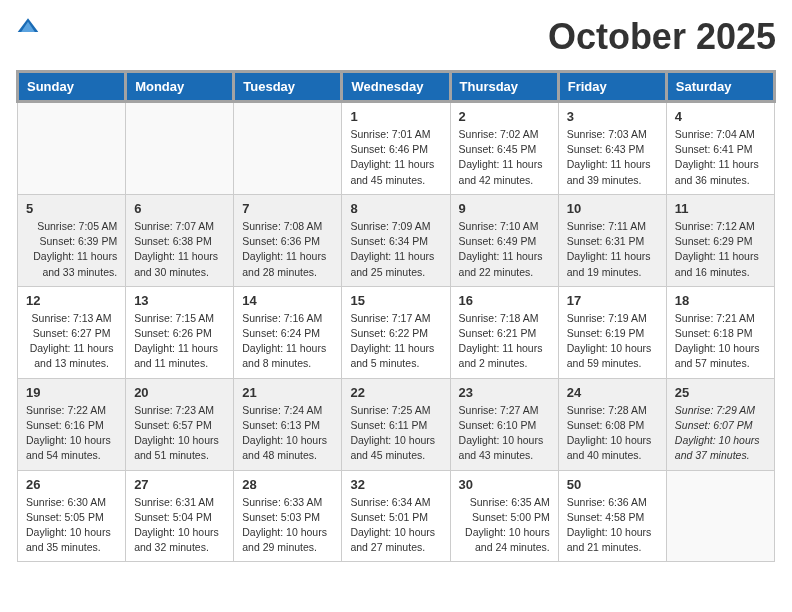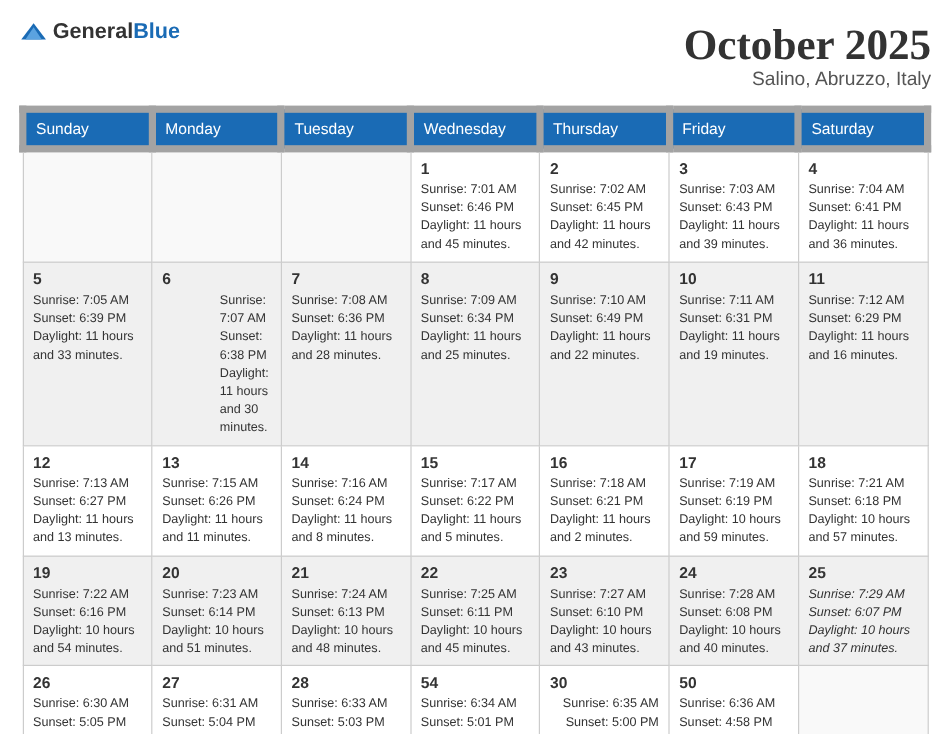--- a/index.html
+++ b/index.html
@@ -35,39 +35,38 @@
       width: 24px;
       height: 20px;
     }
     .title-block {
       text-align: right;
     }
     .month-title {
       font-size: 36px;
       font-weight: bold;
       color: #333;
-      font-family: Liberation Serif, serif;
     }
     .location-title {
       font-size: 16px;
       color: #555;
     }
     .calendar {
       width: 100%;
       border-collapse: collapse;
       border: 1px solid #ccc;
     }
     .calendar th {
       background-color: #1a6bb5;
       color: white;
       text-align: left;
       padding: 6px 8px;
       font-size: 13px;
-      font-weight: normal;
-      border: 6px solid #a3a3a3;
+      font-weight: bold;
+      border: 3px solid #a3a3a3;
     }
     .calendar td {
       vertical-align: top;
       padding: 6px 8px;
       border: 1px solid #ccc;
       width: calc(100% / 7);
       font-size: 11px;
       color: #333;
       height: 82px;
       background: #fff;
@@ -91,27 +90,23 @@
   </style>
 </head>
 <body>
 
 <div class="header">
   <div class="logo">
     <svg class="logo-icon" viewBox="0 0 28 22" xmlns="http://www.w3.org/2000/svg">
       <polygon points="14,2 26,18 2,18" fill="#1a6bb5"></polygon>
       <polygon points="14,6 22,18 6,18" fill="#5ba3e0"></polygon>
     </svg>
-    <span>
-      <span class="logo-text-general">General</span><span class="logo-text-blue">Blue</span>
-    </span>
   </div>
   <div class="title-block">
     <div class="month-title">October 2025</div>
-    <div class="location-title">Salino, Abruzzo, Italy</div>
   </div>
 </div>
 
 <table class="calendar">
   <thead>
     <tr>
     <th>Sunday</th>
         <th>Monday</th>
         <th>Tuesday</th>
         <th>Wednesday</th>
@@ -146,27 +141,27 @@
         <td>
           <div class="day-number">4</div>
           <div class="day-info" style="white-space: pre-line;">Sunrise: 7:04 AM
 Sunset: 6:41 PM
 Daylight: 11 hours and 36 minutes.</div>
         </td>
       </tr>
       <tr class="row-shaded">
         <td>
           <div class="day-number">5</div>
-          <div class="day-info" style="white-space: pre-line;">Sunrise: 7:05 AM
+          <div class="day-info" style="white-space: pre-line; text-align: right;">Sunrise: 7:05 AM
 Sunset: 6:39 PM
 Daylight: 11 hours and 33 minutes.</div>
         </td>
         <td>
           <div class="day-number">6</div>
-          <div class="day-info" style="white-space: pre-line; margin-left: 48px;">Sunrise: 7:07 AM
+          <div class="day-info" style="white-space: pre-line;">Sunrise: 7:07 AM
 Sunset: 6:38 PM
 Daylight: 11 hours and 30 minutes.</div>
         </td>
         <td>
           <div class="day-number">7</div>
           <div class="day-info" style="white-space: pre-line;">Sunrise: 7:08 AM
 Sunset: 6:36 PM
 Daylight: 11 hours and 28 minutes.</div>
         </td>
         <td>
@@ -190,21 +185,21 @@
         <td>
           <div class="day-number">11</div>
           <div class="day-info" style="white-space: pre-line;">Sunrise: 7:12 AM
 Sunset: 6:29 PM
 Daylight: 11 hours and 16 minutes.</div>
         </td>
       </tr>
       <tr>
         <td>
           <div class="day-number">12</div>
-          <div class="day-info" style="white-space: pre-line;">Sunrise: 7:13 AM
+          <div class="day-info" style="white-space: pre-line; text-align: center;">Sunrise: 7:13 AM
 Sunset: 6:27 PM
 Daylight: 11 hours and 13 minutes.</div>
         </td>
         <td>
           <div class="day-number">13</div>
           <div class="day-info" style="white-space: pre-line;">Sunrise: 7:15 AM
 Sunset: 6:26 PM
 Daylight: 11 hours and 11 minutes.</div>
         </td>
         <td>
@@ -241,21 +236,21 @@
       <tr class="row-shaded">
         <td>
           <div class="day-number">19</div>
           <div class="day-info" style="white-space: pre-line;">Sunrise: 7:22 AM
 Sunset: 6:16 PM
 Daylight: 10 hours and 54 minutes.</div>
         </td>
         <td>
           <div class="day-number">20</div>
           <div class="day-info" style="white-space: pre-line;">Sunrise: 7:23 AM
-Sunset: 6:14 PM
+Sunset: 6:57 PM
 Daylight: 10 hours and 51 minutes.</div>
         </td>
         <td>
           <div class="day-number">21</div>
           <div class="day-info" style="white-space: pre-line;">Sunrise: 7:24 AM
 Sunset: 6:13 PM
 Daylight: 10 hours and 48 minutes.</div>
         </td>
         <td>
           <div class="day-number">22</div>
@@ -295,21 +290,21 @@
 Sunset: 5:04 PM
 Daylight: 10 hours and 32 minutes.</div>
         </td>
         <td>
           <div class="day-number">28</div>
           <div class="day-info" style="white-space: pre-line;">Sunrise: 6:33 AM
 Sunset: 5:03 PM
 Daylight: 10 hours and 29 minutes.</div>
         </td>
         <td>
-          <div class="day-number">54</div>
+          <div class="day-number">32</div>
           <div class="day-info" style="white-space: pre-line;">Sunrise: 6:34 AM
 Sunset: 5:01 PM
 Daylight: 10 hours and 27 minutes.</div>
         </td>
         <td>
           <div class="day-number">30</div>
           <div class="day-info" style="white-space: pre-line; text-align: right;">Sunrise: 6:35 AM
 Sunset: 5:00 PM
 Daylight: 10 hours and 24 minutes.</div>
         </td>

